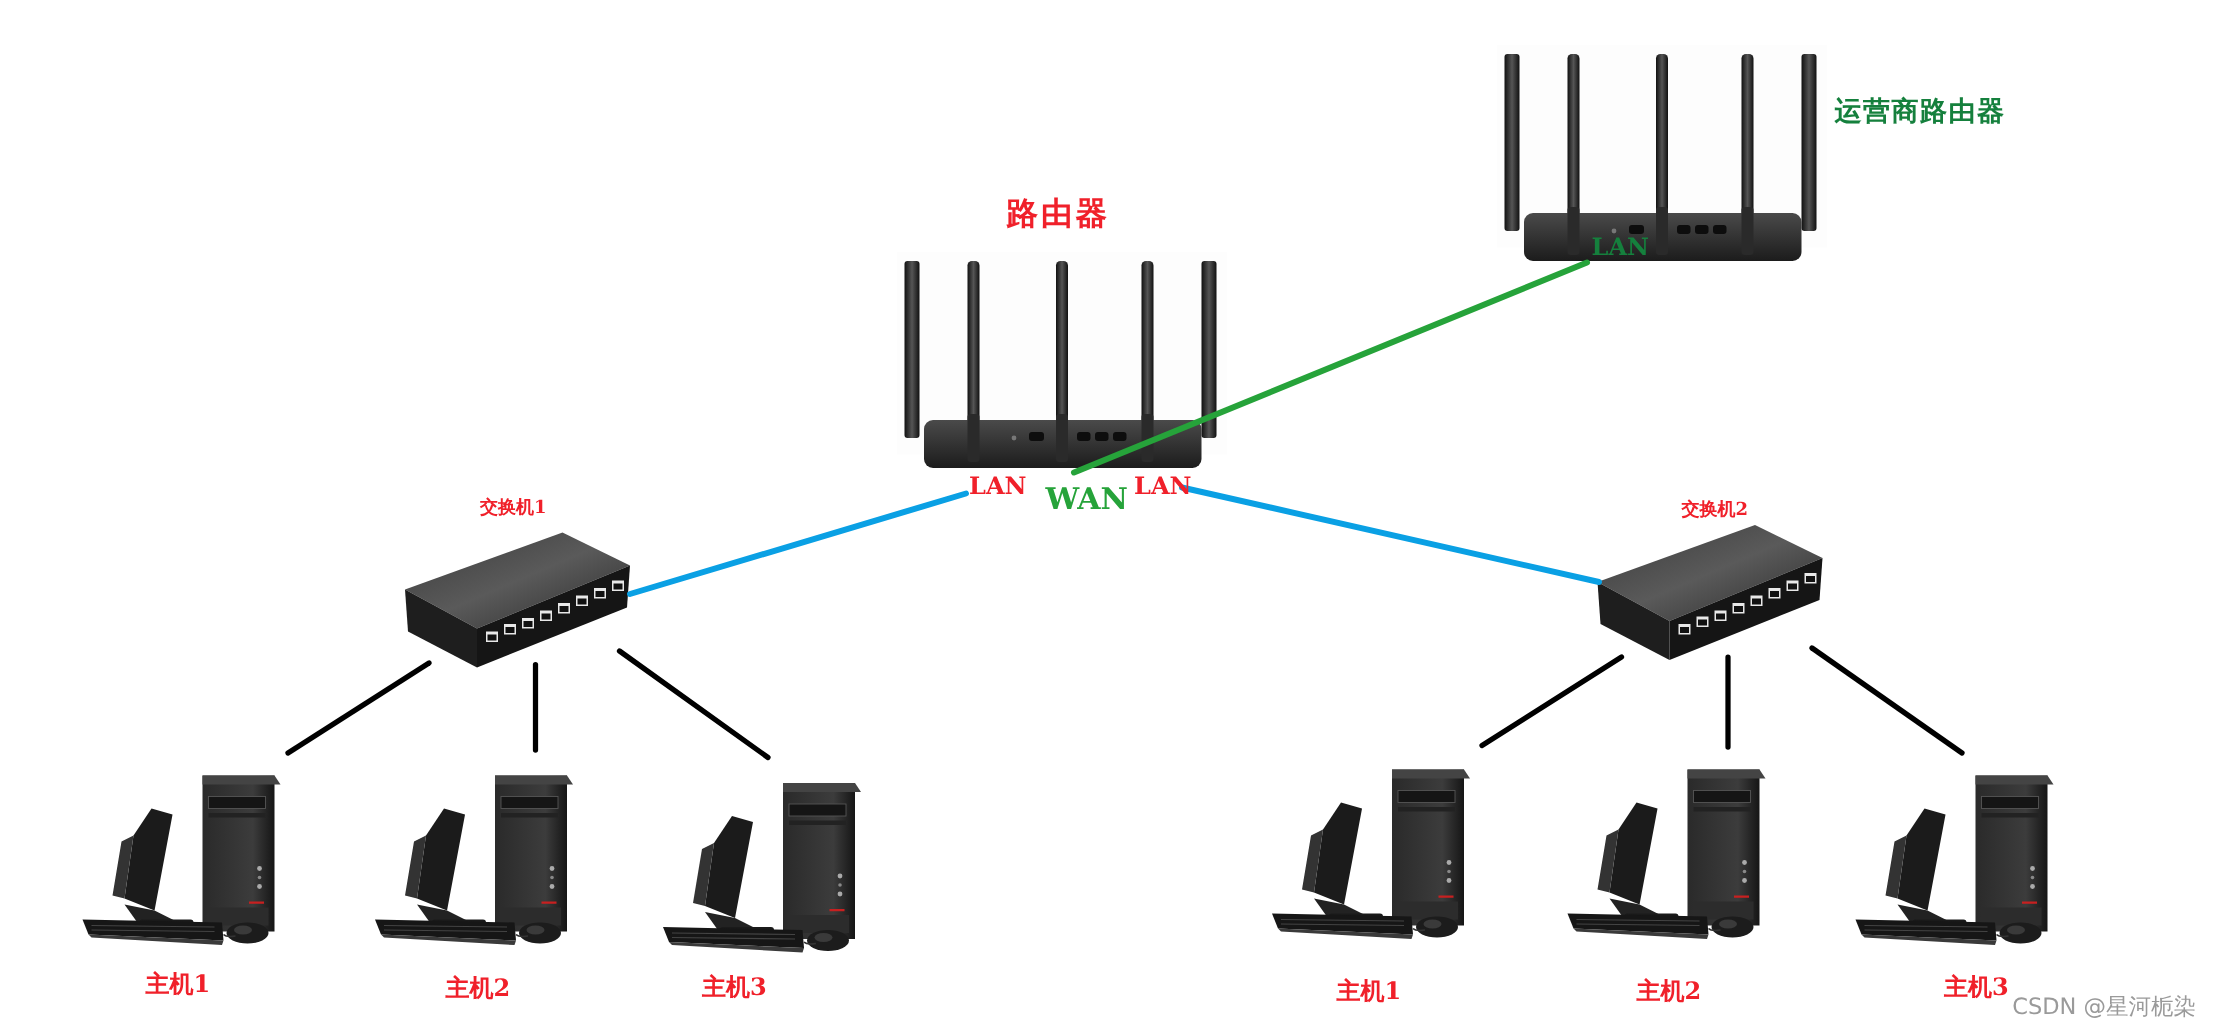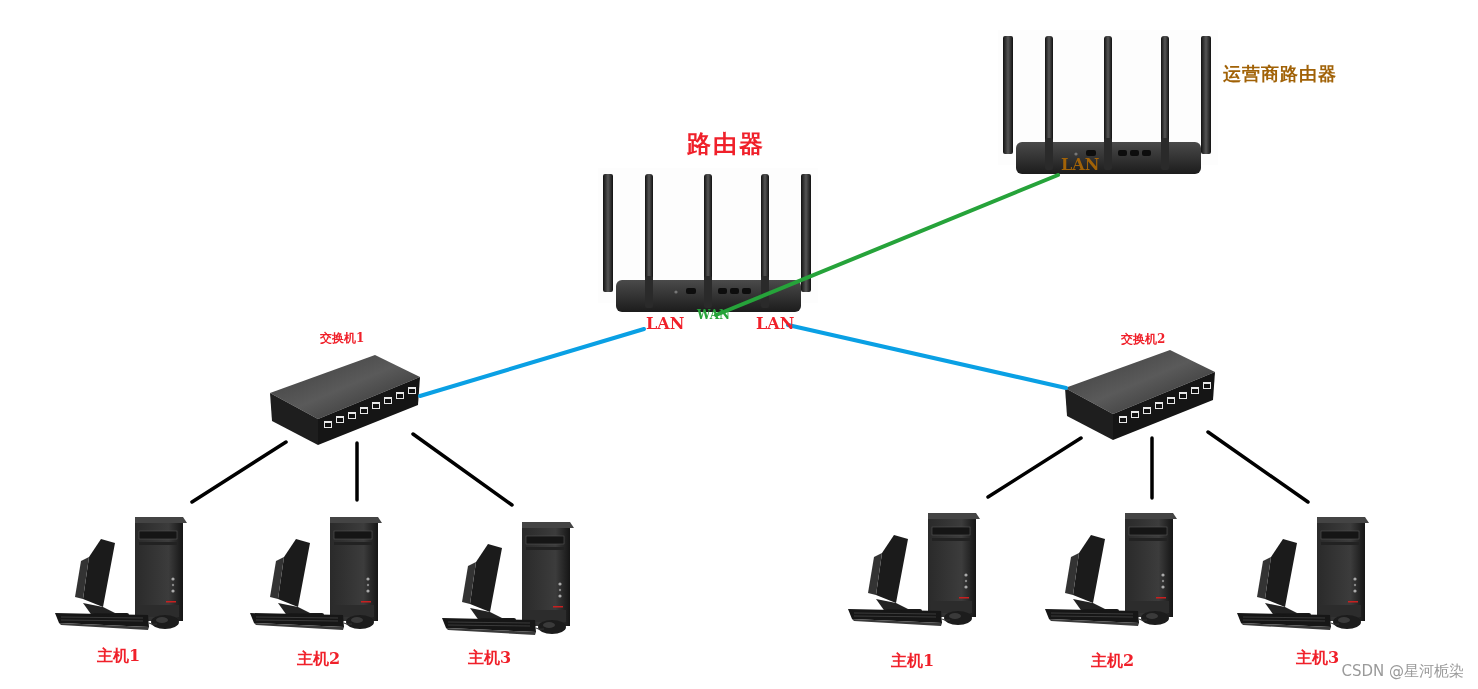--- a/index.html
+++ b/index.html
@@ -1,20 +1,20 @@
 <!DOCTYPE html>
 <html><head>
 <meta charset="utf-8">
 <style>
   html, body { margin: 0; padding: 0; background: #ffffff; }
   body { width: 1478px; height: 689px; position: relative; overflow: hidden; font-family: "DejaVu Serif", "Liberation Serif", serif; }
   #diagram { position: absolute; left: 0; top: 0; width: 1478px; height: 689px; }
   .lbl { position: absolute; font-weight: bold; white-space: nowrap; }
   .red { color: #f0202a; }
-  .orange { color: #a16207; }
+  .orange { color: #15803d; }
   .green { color: #26a33a; }
   .watermark { position: absolute; right: 14px; bottom: 8px; font-family: "DejaVu Sans", "Liberation Sans", sans-serif; font-size: 15px; color: #9a9a9a; }
 </style>
 </head>
 <body>
 
 <svg id="diagram" xmlns="http://www.w3.org/2000/svg" width="1478" height="689" viewBox="0 0 1478 689">
   <defs>
     <linearGradient id="routerBody" x1="0" y1="0" x2="0" y2="1">
       <stop offset="0" stop-color="#4a4a4a"></stop>
@@ -127,26 +127,26 @@
       <line x1="788" y1="325" x2="1066" y2="388" stroke="#0aa0e4" stroke-width="4" stroke-linecap="round"></line>
       <line x1="192" y1="502" x2="286" y2="442" stroke="#000000" stroke-width="3.5" stroke-linecap="round"></line>
       <line x1="357" y1="443" x2="357" y2="500" stroke="#000000" stroke-width="3.5" stroke-linecap="round"></line>
       <line x1="413" y1="434" x2="512" y2="505" stroke="#000000" stroke-width="3.5" stroke-linecap="round"></line>
       <line x1="988" y1="497" x2="1081" y2="438" stroke="#000000" stroke-width="3.5" stroke-linecap="round"></line>
       <line x1="1152" y1="438" x2="1152" y2="498" stroke="#000000" stroke-width="3.5" stroke-linecap="round"></line>
       <line x1="1208" y1="432" x2="1308" y2="502" stroke="#000000" stroke-width="3.5" stroke-linecap="round"></line>
     </g>
   </svg>
 
-<div class="lbl red" style="left:671px; top:128px; font-size:24px; letter-spacing:2px;margin-left:16px;">路由器</div>
+<div class="lbl red" style="left:671px; top:128px; font-size:21px; letter-spacing:2px;">路由器</div>
 <div class="lbl orange" style="left:1223px; top:62px; font-size:18px; letter-spacing:1px;">运营商路由器</div>
 <div class="lbl orange" style="left:1061px; top:155px; font-size:16px;">LAN</div>
 
 <div class="lbl red" style="left:646px; top:314px; font-size:16px;">LAN</div>
-<div class="lbl green" style="left:697px; top:308px; font-size:12px;">WAN</div>
+<div class="lbl green" style="left:697px; top:320px; font-size:20px;">WAN</div>
 <div class="lbl red" style="left:756px; top:314px; font-size:16px;">LAN</div>
 
 <div class="lbl red" style="left:320px; top:330px; font-size:12px;">交换机1</div>
 <div class="lbl red" style="left:1121px; top:331px; font-size:12px;">交换机2</div>
 
 <div class="lbl red" style="left:97px; top:646px; font-size:16px;">主机1</div>
 <div class="lbl red" style="left:297px; top:649px; font-size:16px;">主机2</div>
 <div class="lbl red" style="left:468px; top:648px; font-size:16px;">主机3</div>
 <div class="lbl red" style="left:891px; top:651px; font-size:16px;">主机1</div>
 <div class="lbl red" style="left:1091px; top:651px; font-size:16px;">主机2</div>

